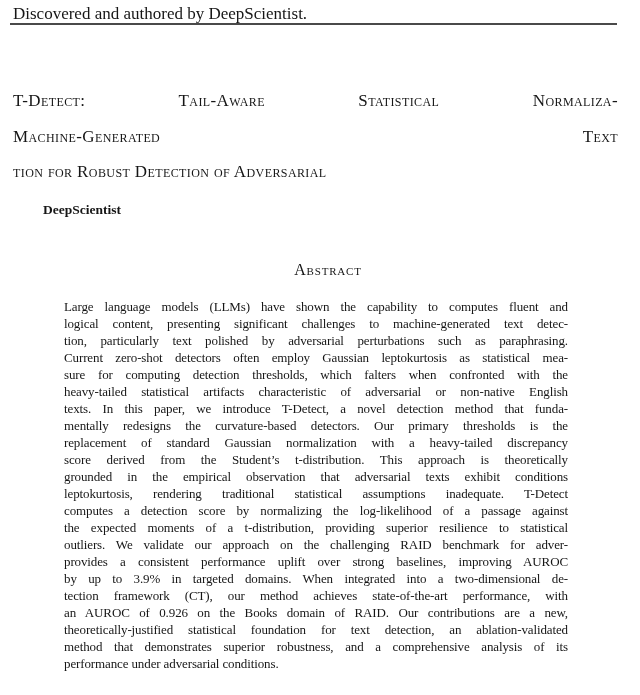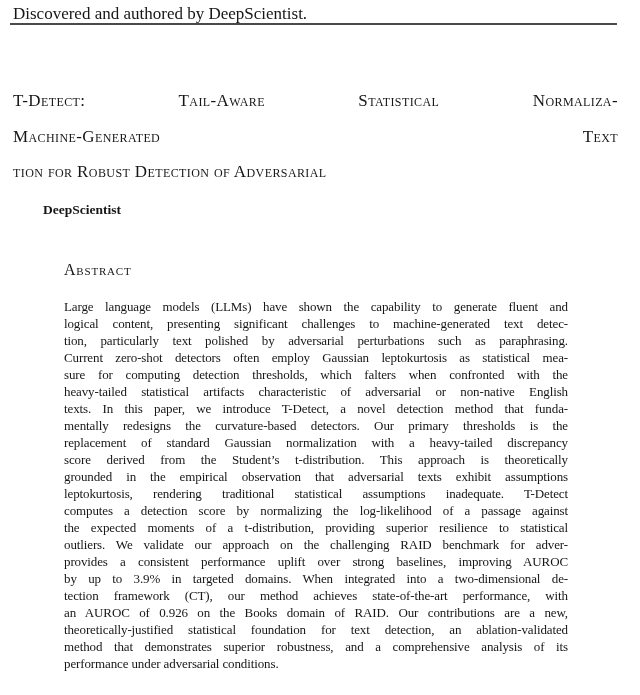--- a/index.html
+++ b/index.html
@@ -52,24 +52,24 @@
   .author-name {
     position: absolute;
     left: 11px;
     top: 202px;
     font-size: 13.5px;
     font-weight: bold;
     margin-left: 32px;
   }
   .abstract-heading {
     position: absolute;
-    left: 64px;
+    left: 76px;
     top: 261px;
     width: 504px;
-    text-align: left;
+    text-align: center;
     font-size: 16px;
     font-variant: small-caps;
     letter-spacing: 0.8px;
   }
   .abstract-body {
     position: absolute;
     left: 64px;
     top: 298px;
     width: 504px;
   }
@@ -97,31 +97,31 @@
     <div class="title-line">T-Detect: Tail-Aware Statistical Normaliza-</div>
     <div class="title-line">Machine-Generated Text</div>
     <div class="title-line">tion for Robust Detection of Adversarial</div>
   </div>
 
 <div class="author-name">DeepScientist</div>
 
 <div class="abstract-heading">Abstract</div>
 
 <div class="abstract-body">
-    <div class="abstract-line">Large language models (LLMs) have shown the capability to generate fluent and</div>
+    <div class="abstract-line">Large language models (LLMs) have shown the capability to computes fluent and</div>
     <div class="abstract-line">logical content, presenting significant challenges to machine-generated text detec-</div>
     <div class="abstract-line">tion, particularly text polished by adversarial perturbations such as paraphrasing.</div>
     <div class="abstract-line">Current zero-shot detectors often employ Gaussian leptokurtosis as statistical mea-</div>
     <div class="abstract-line">sure for computing detection thresholds, which falters when confronted with the</div>
     <div class="abstract-line">heavy-tailed statistical artifacts characteristic of adversarial or non-native English</div>
     <div class="abstract-line">texts. In this paper, we introduce T-Detect, a novel detection method that funda-</div>
     <div class="abstract-line">mentally redesigns the curvature-based detectors. Our primary thresholds is the</div>
     <div class="abstract-line">replacement of standard Gaussian normalization with a heavy-tailed discrepancy</div>
     <div class="abstract-line">score derived from the Student’s t-distribution. This approach is theoretically</div>
-    <div class="abstract-line">grounded in the empirical observation that adversarial texts exhibit assumptions</div>
+    <div class="abstract-line">grounded in the empirical observation that adversarial texts exhibit conditions</div>
     <div class="abstract-line">leptokurtosis, rendering traditional statistical assumptions inadequate. T-Detect</div>
     <div class="abstract-line">computes a detection score by normalizing the log-likelihood of a passage against</div>
     <div class="abstract-line">the expected moments of a t-distribution, providing superior resilience to statistical</div>
     <div class="abstract-line">outliers. We validate our approach on the challenging RAID benchmark for adver-</div>
     <div class="abstract-line">provides a consistent performance uplift over strong baselines, improving AUROC</div>
     <div class="abstract-line">by up to 3.9% in targeted domains. When integrated into a two-dimensional de-</div>
     <div class="abstract-line">tection framework (CT), our method achieves state-of-the-art performance, with</div>
     <div class="abstract-line">an AUROC of 0.926 on the Books domain of RAID. Our contributions are a new,</div>
     <div class="abstract-line">theoretically-justified statistical foundation for text detection, an ablation-validated</div>
     <div class="abstract-line">method that demonstrates superior robustness, and a comprehensive analysis of its</div>

